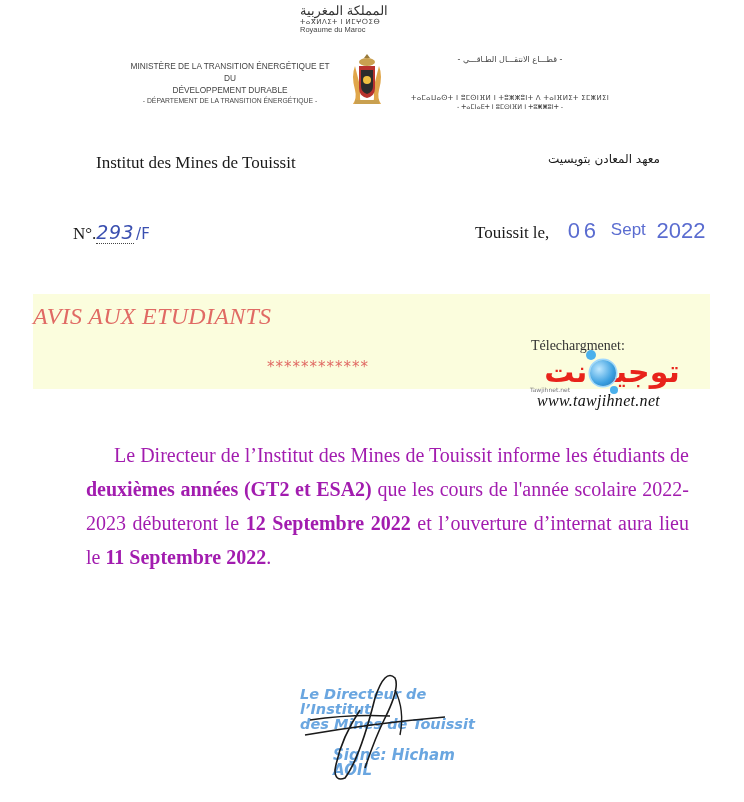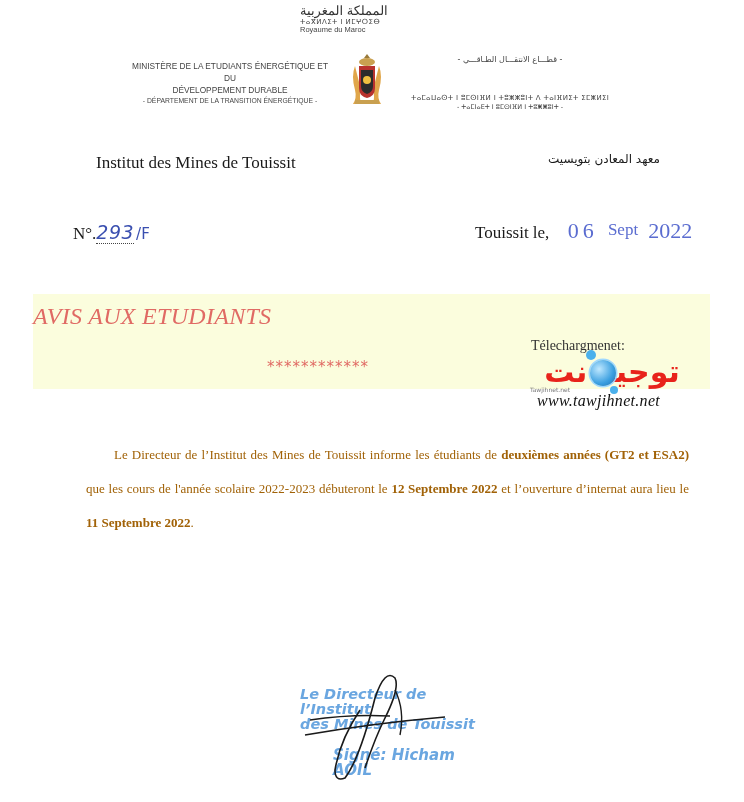--- a/index.html
+++ b/index.html
@@ -28,42 +28,42 @@
     
     .inst-fr { left: 96px; top: 153px; font-size: 17px; color: #1a1a1a; }
     .inst-ar { left: 520px; top: 152px; width: 168px; text-align: center; font-family: "DejaVu Sans", sans-serif; font-size: 12px; direction: rtl; color: #1a1a1a; }
 
     
     .num { left: 73px; top: 221px; font-size: 17px; }
     .num .handwritten { font-family: "DejaVu Sans", sans-serif; color: #3a4fb0; font-size: 19px; font-style: italic; border-bottom: 1.5px dotted #444; letter-spacing: 0.5px; }
     .num .suffix { font-family: "DejaVu Sans", sans-serif; color: #3a4fb0; font-size: 15px; margin-left: 2px; }
 
     .date { left: 475px; top: 218px; font-size: 17px; }
-    .date .stamp { font-family: Liberation Serif, serif; color: #5a6cd0; margin-left: 14px; margin-top: 38px; }
+    .date .stamp { font-family: Liberation Sans, sans-serif; color: #5a6cd0; margin-left: 14px; margin-top: 38px; }
     .date .stamp .day { font-size: 22px; letter-spacing: 4px; }
     .date .stamp .month { font-size: 17px; margin: 0 6px; position: relative; top: -3px; }
     .date .stamp .year { font-size: 22px; }
 
     
     .band { left: 33px; top: 294px; width: 677px; height: 95px; background: #fbfddd; }
     .title { left: 33px; top: 303px; width: 570px; text-align: left; font-size: 24px; font-style: italic; color: #e06a64; letter-spacing: 0.3px; }
     .stars { left: 33px; top: 358px; width: 766px; text-align: center; font-family: "DejaVu Sans", sans-serif; font-size: 15px; color: #e06a64; letter-spacing: 1px; }
 
     
     .wm-label { left: 531px; top: 338px; font-size: 14px; color: #333; text-align: right; }
     .wm-logo { left: 528px; top: 356px; width: 168px; height: 38px; }
     .wm-logo .ar-brand { position: absolute; left: 0; top: -2px; width: 168px; text-align: center; font-family: "DejaVu Sans", sans-serif; font-size: 30px; font-weight: bold; color: #e8231b; direction: rtl; letter-spacing: 2px; }
     .wm-logo .globe { position: absolute; left: 62px; top: 4px; width: 26px; height: 26px; border-radius: 50%; background: radial-gradient(circle at 35% 35%, #bfe8ff, #3a9fe0 60%, #1c6fb0); box-shadow: 0 0 0 1.5px #9fd8ff; }
     .wm-logo .globe-small { position: absolute; left: 58px; top: -6px; width: 10px; height: 10px; border-radius: 50%; background: #4ab0ec; }
     .wm-logo .globe-small2 { position: absolute; left: 82px; top: 30px; width: 8px; height: 8px; border-radius: 50%; background: #4ab0ec; }
     .wm-logo .tiny { position: absolute; left: 2px; top: 30px; font-family: "DejaVu Sans", sans-serif; font-size: 6px; color: #777; }
     .wm-url { left: 537px; top: 392px; font-size: 16px; font-style: italic; color: #111; letter-spacing: 0.3px; }
 
     
-    .body-text { left: 86px; top: 438px; width: 603px; font-size: 13px; line-height: 34px; text-align: justify; color: #a16207; }
+    .body-text { left: 86px; top: 438px; width: 603px; font-size: 20px; line-height: 34px; text-align: justify; color: #a21caf; }
     .body-text .indent { display: inline-block; width: 28px; }
     .body-text b { font-weight: bold; }
 
     
     .sig { left: 300px; top: 687px; width: 180px; font-family: "DejaVu Sans", sans-serif; font-style: italic; color: #6aa6e0; line-height: 1.05; }
     .sig .l1 { font-size: 14.5px; font-weight: bold; }
     .sig .l2 { font-size: 14.5px; font-weight: bold; }
     .sig .l3 { font-size: 15px; font-weight: bold; margin-top: 15px; margin-left: 33px; }
     .scribble { left: 300px; top: 665px; width: 180px; height: 130px; }
   </style>
@@ -81,21 +81,21 @@
   <ellipse cx="18" cy="10" rx="8" ry="4" fill="#c9a050"></ellipse>
   <path d="M6 14 q-4 10 0 24 q2 8 -2 14 h8 q-2 -8 0 -14 z" fill="#e0a64a"></path>
   <path d="M30 14 q4 10 0 24 q-2 8 2 14 h-8 q2 -8 0 -14 z" fill="#e0a64a"></path>
   <path d="M10 14 h16 v22 q0 8 -8 10 q-8 -2 -8 -10 z" fill="#b8322e"></path>
   <path d="M12 18 h12 v16 q0 6 -6 8 q-6 -2 -6 -8 z" fill="#2c2c2c"></path>
   <circle cx="18" cy="28" r="4" fill="#f0c040"></circle>
   <path d="M6 48 h24 v4 h-24 z" fill="#c9a050"></path>
 </svg>
 
 <div class="abs left-head">
-  <div class="l1">MINISTÈRE DE LA ETUDIANTS ÉNERGÉTIQUE ET DU</div>
+  <div class="l1">MINISTÈRE DE LA TRANSITION ÉNERGÉTIQUE ET DU</div>
   <div class="l2">DÉVELOPPEMENT DURABLE</div>
   <div class="l3">- DÉPARTEMENT DE LA TRANSITION ÉNERGÉTIQUE -</div>
 </div>
 
 <div class="abs right-head">
   <div class="l2">- قطـــاع الانتقـــال الطـاقـــي -</div>
   <div class="l3">ⵜⴰⵎⴰⵡⴰⵙⵜ ⵏ ⵓⵎⵙⵏⴼⵍ ⵏ ⵜⵓⵥⵥⵓⵏⵜ ⴷ ⵜⴰⵏⴼⵍⵉⵜ ⵉⵎⵥⵍⵉⵏ</div>
   <div class="l4">- ⵜⴰⵎⵏⴰⴹⵜ ⵏ ⵓⵎⵙⵏⴼⵍ ⵏ ⵜⵓⵥⵥⵓⵏⵜ -</div>
 </div>
 

